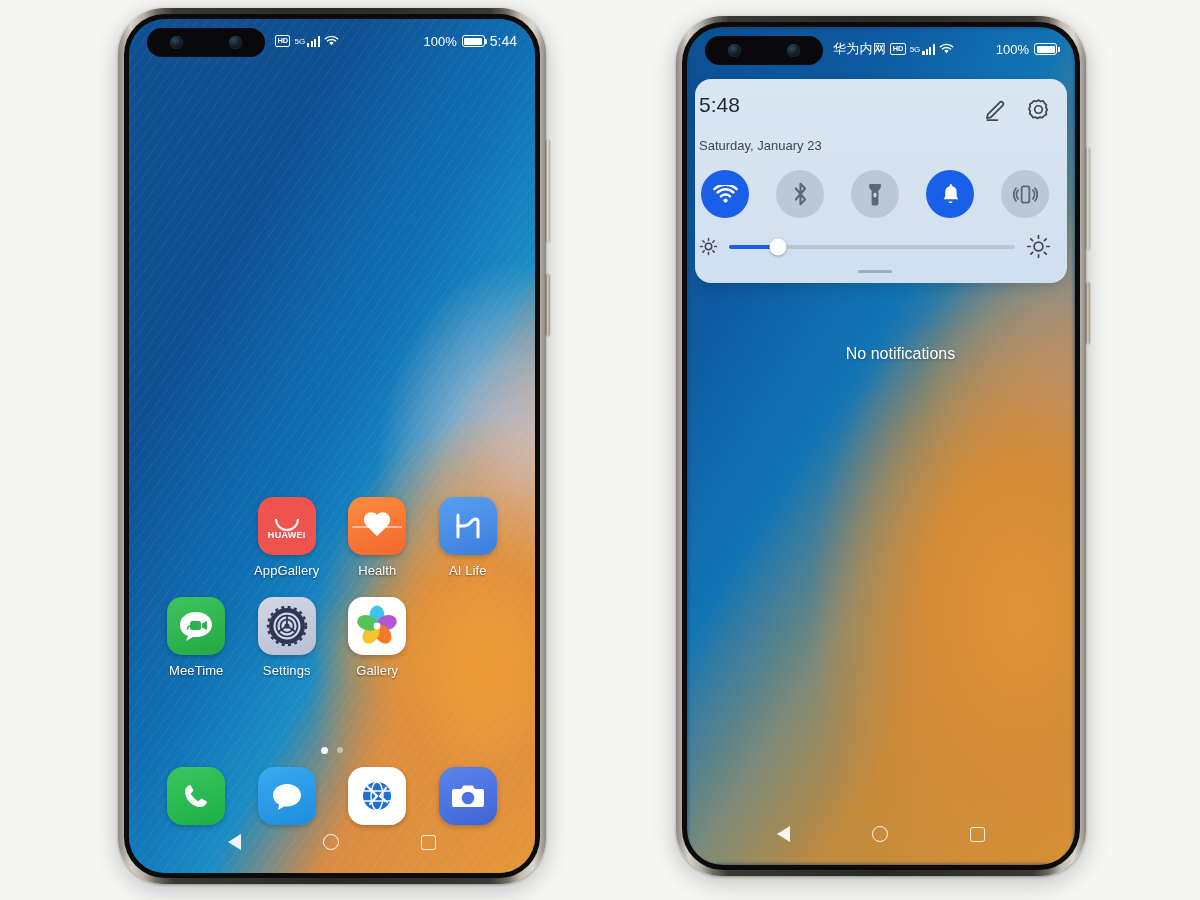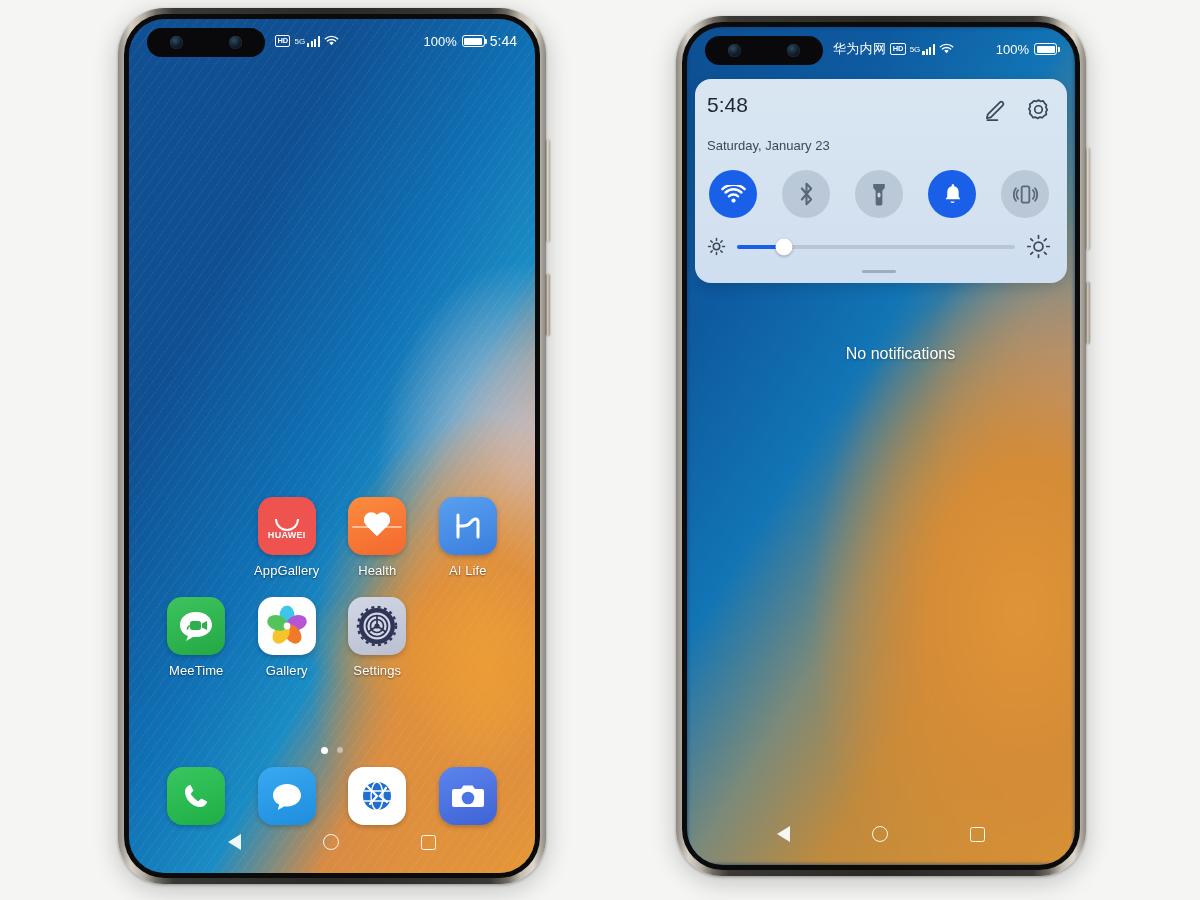--- a/index.html
+++ b/index.html
@@ -221,21 +221,21 @@
     border-right: 13px solid rgba(255,255,255,0.92);
   }
   .nav-home { width: 16px; height: 16px; border: 1.9px solid rgba(255,255,255,0.92); border-radius: 50%; }
   .nav-recent { width: 15px; height: 15px; border: 1.9px solid rgba(255,255,255,0.92); border-radius: 2.5px; }
 
   
   .qs-panel {
     position: absolute; left: 8px; right: 8px; top: 52px;
     background: linear-gradient(180deg,#d9e6f2 0%,#d4e2f0 60%,#cfdef0 100%);
     border-radius: 16px;
-    padding: 14px 16px 10px 12px;
+    padding: 14px 16px 10px 4px;
     z-index: 7;
     box-shadow: 0 4px 14px rgba(0,0,0,0.14);
   }
   .qs-head { display: flex; align-items: flex-start; }
   .qs-time { font-size: 21px; color: #1d2733; line-height: 1.1; }
   .qs-date { font-size: 13px; color: #3c4855; margin-top: 22px; }
   .qs-head-actions { margin-left: auto; display: flex; align-items: center; gap: 18px; padding-top: 4px; }
   .qs-toggles { display: flex; justify-content: space-between; margin-top: 17px; padding: 0 2px; }
   .tgl {
     width: 48px; height: 48px; border-radius: 50%;
@@ -346,36 +346,20 @@
         <div class="app">
           <div class="ico ico-meetime">
             <svg width="40" height="36" viewBox="0 0 40 36">
               <path d="M20 4 C10 4 4 10 4 17 C4 22 7 26 12 28 L10 33 L17 29 A22 22 0 0 0 20 29 C30 29 36 23 36 17 C36 10 30 4 20 4 Z" fill="#fff"></path>
               <rect x="14" y="13" width="11" height="9" rx="2.5" fill="#2db14e"></rect>
               <path d="M26 15.5 L31 13 V22 L26 19.5 Z" fill="#2db14e"></path>
               <path d="M11.5 21 a3 3 0 0 1 3 -3" stroke="#2db14e" stroke-width="1.6" fill="none" stroke-linecap="round"></path>
             </svg>
           </div>
           <div class="app-label">MeeTime</div>
-        </div>
-
-        <div class="app">
-          <div class="ico ico-gallery">
-            <svg width="44" height="44" viewBox="0 0 44 44">
-              <g transform="translate(22,22)">
-                <ellipse cx="0" cy="-10" rx="7.5" ry="10.5" fill="#3ec6ea" transform="rotate(0)"></ellipse>
-                <ellipse cx="0" cy="-10" rx="7.5" ry="10.5" fill="#b455d4" transform="rotate(72)"></ellipse>
-                <ellipse cx="0" cy="-10" rx="7.5" ry="10.5" fill="#f07a2a" transform="rotate(144)"></ellipse>
-                <ellipse cx="0" cy="-10" rx="7.5" ry="10.5" fill="#f5c32c" transform="rotate(216)"></ellipse>
-                <ellipse cx="0" cy="-10" rx="7.5" ry="10.5" fill="#54c45a" transform="rotate(288)"></ellipse>
-                <circle cx="0" cy="0" r="3.4" fill="#ffffff"></circle>
-              </g>
-            </svg>
-          </div>
-          <div class="app-label">Gallery</div>
         </div>
 
         <div class="app">
           <div class="ico ico-settings">
             <svg width="42" height="42" viewBox="0 0 42 42">
               <g fill="#2e3557">
                 <circle cx="21" cy="21" r="18"></circle>
               </g>
               <g stroke="#2e3557" stroke-width="2.4" fill="none">
                 <circle cx="21" cy="21" r="19" stroke-dasharray="3 3.4"></circle>
@@ -384,20 +368,36 @@
               <g stroke="#2e3557" stroke-width="1.7" fill="none">
                 <circle cx="21" cy="21" r="10.5"></circle>
                 <circle cx="21" cy="21" r="6.5"></circle>
                 <path d="M21 10.5 V21 M21 21 L12 27 M21 21 L30 27"></path>
               </g>
               <circle cx="21" cy="21" r="2.6" fill="#2e3557"></circle>
             </svg>
           </div>
           <div class="app-label">Settings</div>
         </div>
+
+        <div class="app">
+          <div class="ico ico-gallery">
+            <svg width="44" height="44" viewBox="0 0 44 44">
+              <g transform="translate(22,22)">
+                <ellipse cx="0" cy="-10" rx="7.5" ry="10.5" fill="#3ec6ea" transform="rotate(0)"></ellipse>
+                <ellipse cx="0" cy="-10" rx="7.5" ry="10.5" fill="#b455d4" transform="rotate(72)"></ellipse>
+                <ellipse cx="0" cy="-10" rx="7.5" ry="10.5" fill="#f07a2a" transform="rotate(144)"></ellipse>
+                <ellipse cx="0" cy="-10" rx="7.5" ry="10.5" fill="#f5c32c" transform="rotate(216)"></ellipse>
+                <ellipse cx="0" cy="-10" rx="7.5" ry="10.5" fill="#54c45a" transform="rotate(288)"></ellipse>
+                <circle cx="0" cy="0" r="3.4" fill="#ffffff"></circle>
+              </g>
+            </svg>
+          </div>
+          <div class="app-label">Gallery</div>
+        </div>
       </div>
 
       <div class="dots">
         <div class="d on"></div>
         <div class="d"></div>
       </div>
 
       <div class="dock">
         <div class="ico ico-phone">
           <svg width="32" height="32" viewBox="0 0 32 32">

